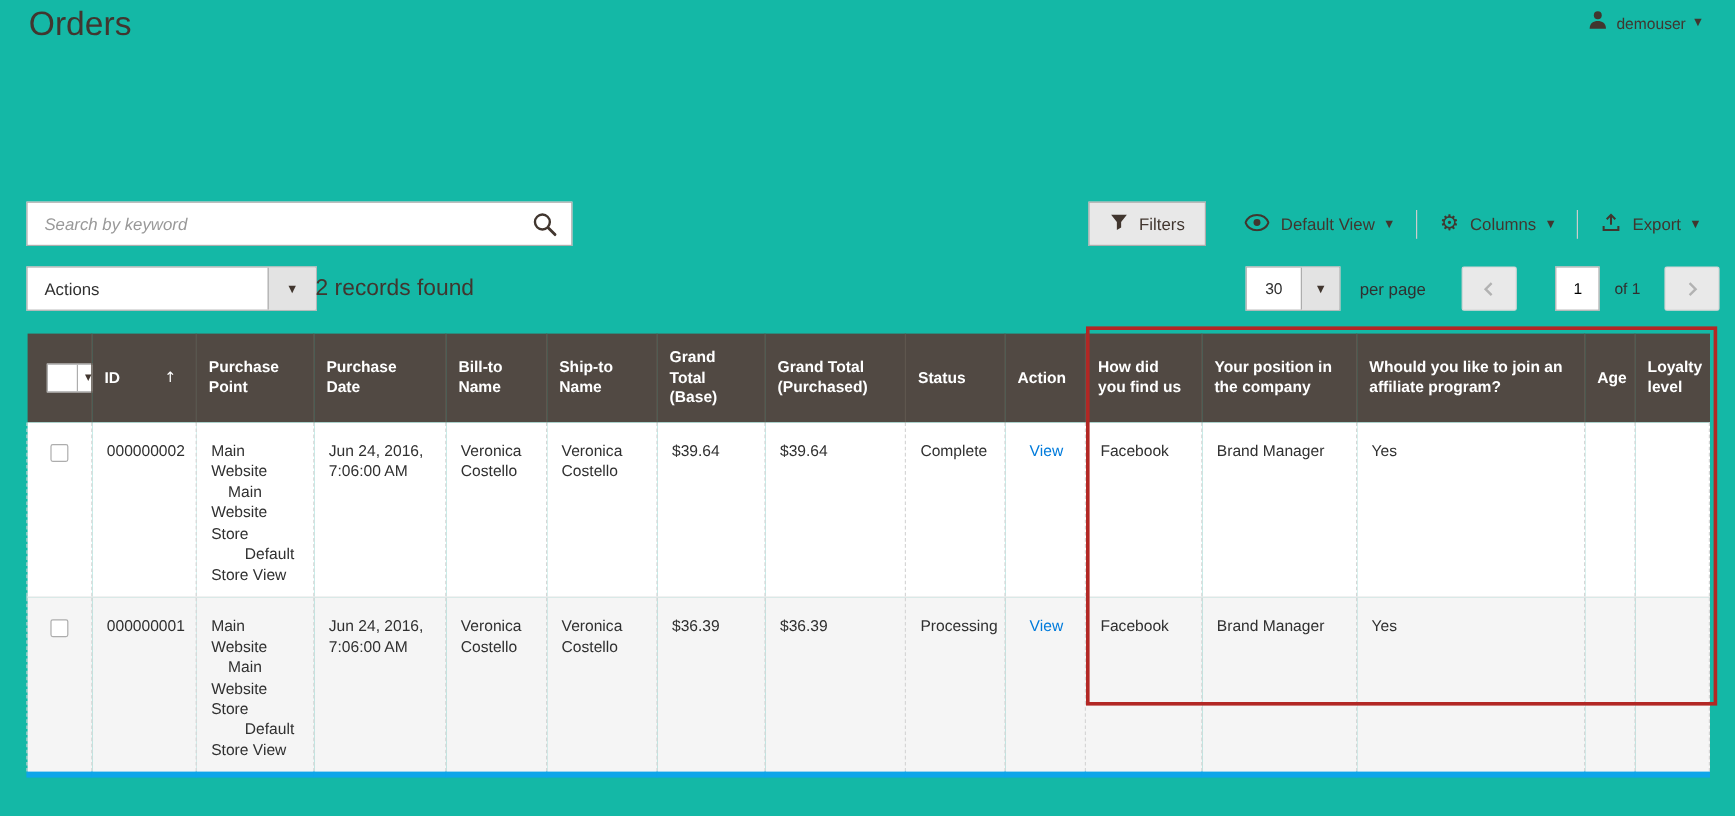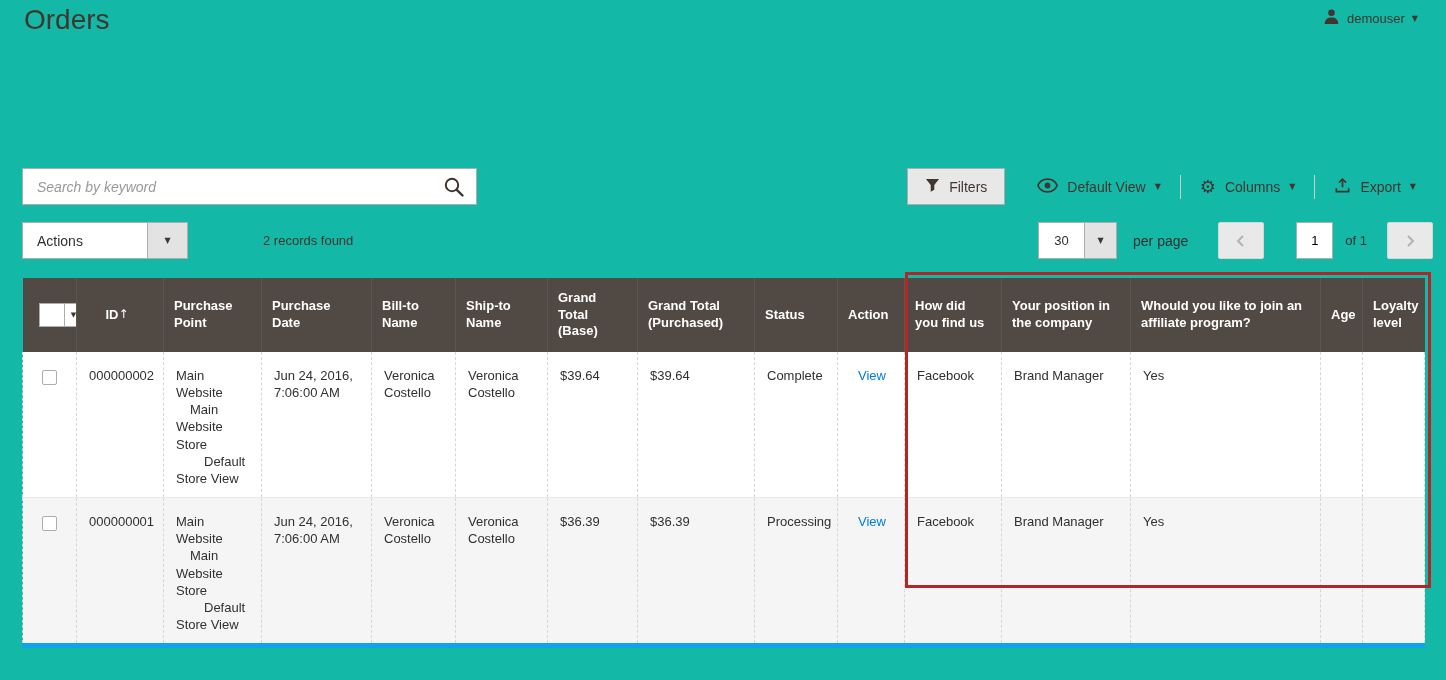--- a/index.html
+++ b/index.html
@@ -30,25 +30,25 @@
 
   .toolbar-right { position:absolute; top:168px; right:30px; height:37px; display:flex; align-items:stretch; }
   .filters-btn { display:flex; align-items:center; gap:9px; padding:0 17px; background:#e8e8e8;
                  border:1px solid #adadad; font-size:14px; color:#41362f; font-family:"Liberation Sans", sans-serif; cursor:pointer; }
   .tb-group { display:flex; align-items:center; gap:9px; font-size:14px; color:#41362f; cursor:pointer; }
   .view-group { margin-left:32px; }
   .tb-divider { width:1px; background:#ccc; height:24px; align-self:center; margin:0 19px; }
   .gear-glyph { font-family:"DejaVu Sans", sans-serif; font-size:18px; color:#41362f; line-height:1; }
 
   
-  .actions-select { position:absolute; left:22px; top:222px; width:166px; height:37px; border:1px solid #adadad;
+  .actions-select { position:absolute; left:22px; top:222px; width:242px; height:37px; border:1px solid #adadad;
                     background:#fff; display:flex; cursor:pointer; }
   .actions-select .sel-label { flex:1; display:flex; align-items:center; padding-left:14px; font-size:14px; color:#303030; }
   .sel-caret { width:40px; background:#e3e3e3; border-left:1px solid #adadad; display:flex; align-items:center; justify-content:center; }
-  .records-found { position:absolute; left:263px; top:222px; height:37px; display:flex; align-items:center; font-size:13px; color:#41362f; }
+  .records-found { position:absolute; left:263px; top:222px; height:37px; display:flex; align-items:center; font-size:19px; color:#41362f; }
 
   .pager { position:absolute; top:222px; right:13px; height:37px; display:flex; align-items:center; }
   .pp-select { display:flex; height:37px; border:1px solid #adadad; background:#fff; cursor:pointer; }
   .pp-select .pp-val { width:45px; display:flex; align-items:center; justify-content:center; font-size:13px; }
   .pp-select .sel-caret { width:32px; }
   .pp-label { margin:0 16px; font-size:14px; color:#303030; }
   .nav-btn { width:46px; height:37px; background:#e9e9e9; border:1px solid #d6d6d6; border-radius:2px;
              display:flex; align-items:center; justify-content:center; cursor:pointer; }
   .prev-btn { margin-left:14px; }
   .page-input { width:37px; height:37px; border:1px solid #adadad; text-align:center; font-size:13px;
@@ -62,21 +62,21 @@
   .grid thead th { background:#514943; color:#fff; font-size:13px; font-weight:bold; text-align:left;
                    height:74px; vertical-align:middle; padding:0 10px; border-left:1px solid #5e564e; line-height:1.3; }
   .grid thead th:first-child { border-left:none; }
   .grid td { height:143px; vertical-align:top; padding:15px 10px 10px 12px; font-size:13px; line-height:1.32;
              border-left:1px dashed #d6d6d6; }
   .grid td:last-child { border-right:1px dashed #d6d6d6; }
   .grid tbody tr { border-bottom:1px solid #e8e8e8; background:#fff; }
   .grid tbody tr:last-child { border-bottom:5px solid #0ea5e9; }
   .grid tbody tr.alt { background:#f5f5f5; }
 
-  .th-id { display:flex; align-items:center; justify-content:center; padding-right:6px; }
+  .th-id { display:flex; align-items:center; justify-content:space-between; padding-right:6px; }
   .sort-arrow { font-family:"DejaVu Sans", sans-serif; font-size:12px; font-weight:normal; color:#fff; }
 
   .select-all { width:45px; height:24px; margin-left:6px; background:#fff; border:1px solid #adadad; display:flex; cursor:pointer; }
   .sa-box { flex:1; }
   .sa-caret { width:19px; border-left:1px solid #adadad; display:flex; align-items:center; justify-content:center; }
   .sa-caret .caret-icon { font-size:7px; }
 
   .row-checkbox { appearance:none; -webkit-appearance:none; width:15px; height:15px; border:1px solid #adadad;
                   background:#fff; border-radius:2px; margin:3px 0 0 7px; cursor:pointer; }
   .pp-line { white-space:normal; }

